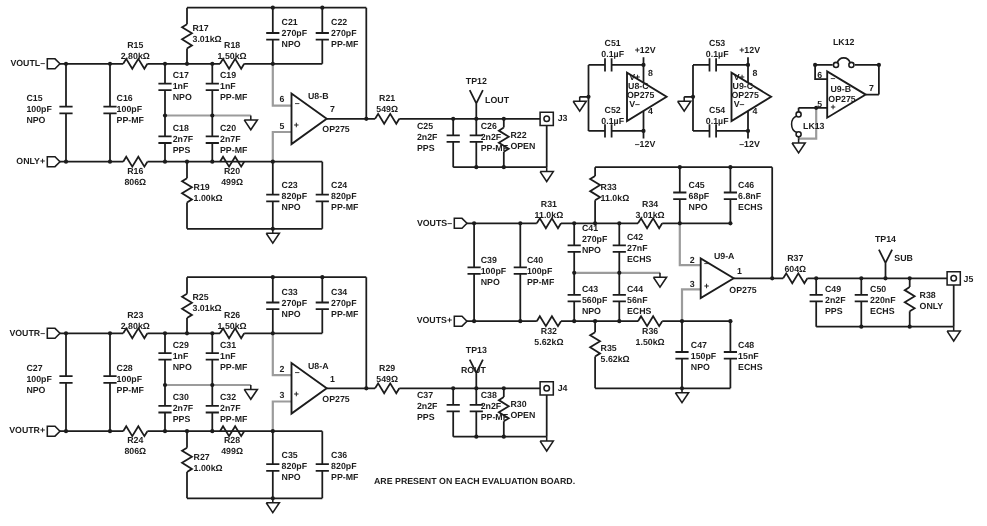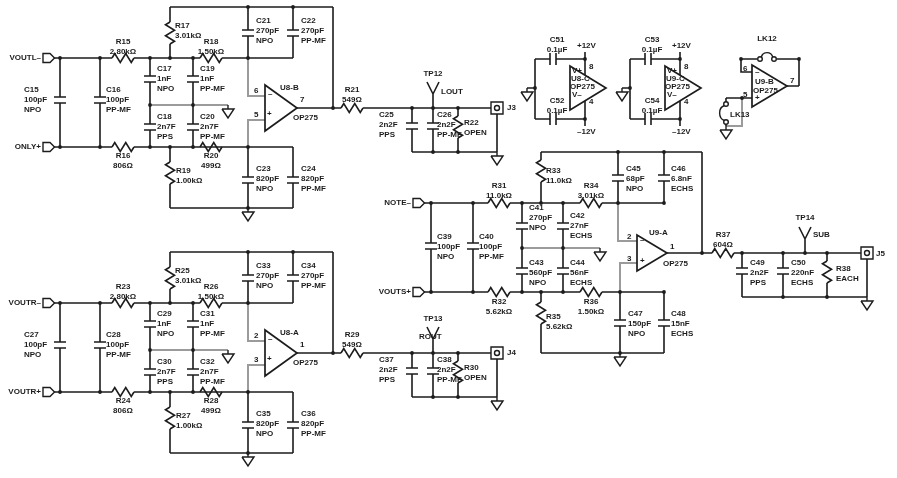--- a/index.html
+++ b/index.html
@@ -324,21 +324,21 @@
 <div class="lb c" style="left:767px;top:34px">LK12</div>
 <div class="lb" style="left:743px;top:64px">6</div>
 <div class="lb" style="left:755px;top:67px">–</div>
 <div class="lb" style="left:755px;top:77px">U9-B</div>
 <div class="lb" style="left:790px;top:76px">7</div>
 <div class="lb" style="left:753px;top:86px">OP275</div>
 <div class="lb" style="left:743px;top:90px">5</div>
 <div class="lb" style="left:755px;top:93px">+</div>
 <div class="lb" style="left:730px;top:110px">LK13</div>
 
-<div class="lb r" style="left:411px;top:198px">NOTE–</div>
+<div class="lb r" style="left:411px;top:198px">VOUTS–</div>
 <div class="lb r" style="left:411px;top:287px">VOUTS+</div>
 <div class="lb" style="left:437px;top:232px">C39
 100pF
 NPO</div>
 <div class="lb" style="left:479px;top:232px">C40
 100pF
 PP-MF</div>
 <div class="lb c" style="left:499px;top:181px">R31
 11.0kΩ</div>
 <div class="lb c" style="left:499px;top:297px">R32
@@ -388,21 +388,21 @@
 604Ω</div>
 <div class="lb c" style="left:805px;top:213px">TP14</div>
 <div class="lb" style="left:813px;top:230px">SUB</div>
 <div class="lb" style="left:750px;top:258px">C49
 2n2F
 PPS</div>
 <div class="lb" style="left:791px;top:258px">C50
 220nF
 ECHS</div>
 <div class="lb" style="left:836px;top:264px">R38
-EACH</div>
+ONLY</div>
 <div class="lb" style="left:876px;top:249px">J5</div>
 
 <div class="lb r" style="left:41px;top:298px">VOUTR–</div>
 <div class="lb r" style="left:41px;top:387px">VOUTR+</div>
 <div class="lb" style="left:24px;top:330px">C27
 100pF
 NPO</div>
 <div class="lb" style="left:106px;top:330px">C28
 100pF
 PP-MF</div>
@@ -458,14 +458,15 @@
 <div class="lb" style="left:379px;top:355px">C37
 2n2F
 PPS</div>
 <div class="lb" style="left:437px;top:355px">C38
 2n2F
 PP-MF</div>
 <div class="lb" style="left:464px;top:363px">R30
 OPEN</div>
 <div class="lb" style="left:507px;top:348px">J4</div>
 
+<div class="lb" style="left:340px;top:433px">ARE PRESENT ON EACH EVALUATION BOARD.</div>
 
 </div>
 
 </body></html>

